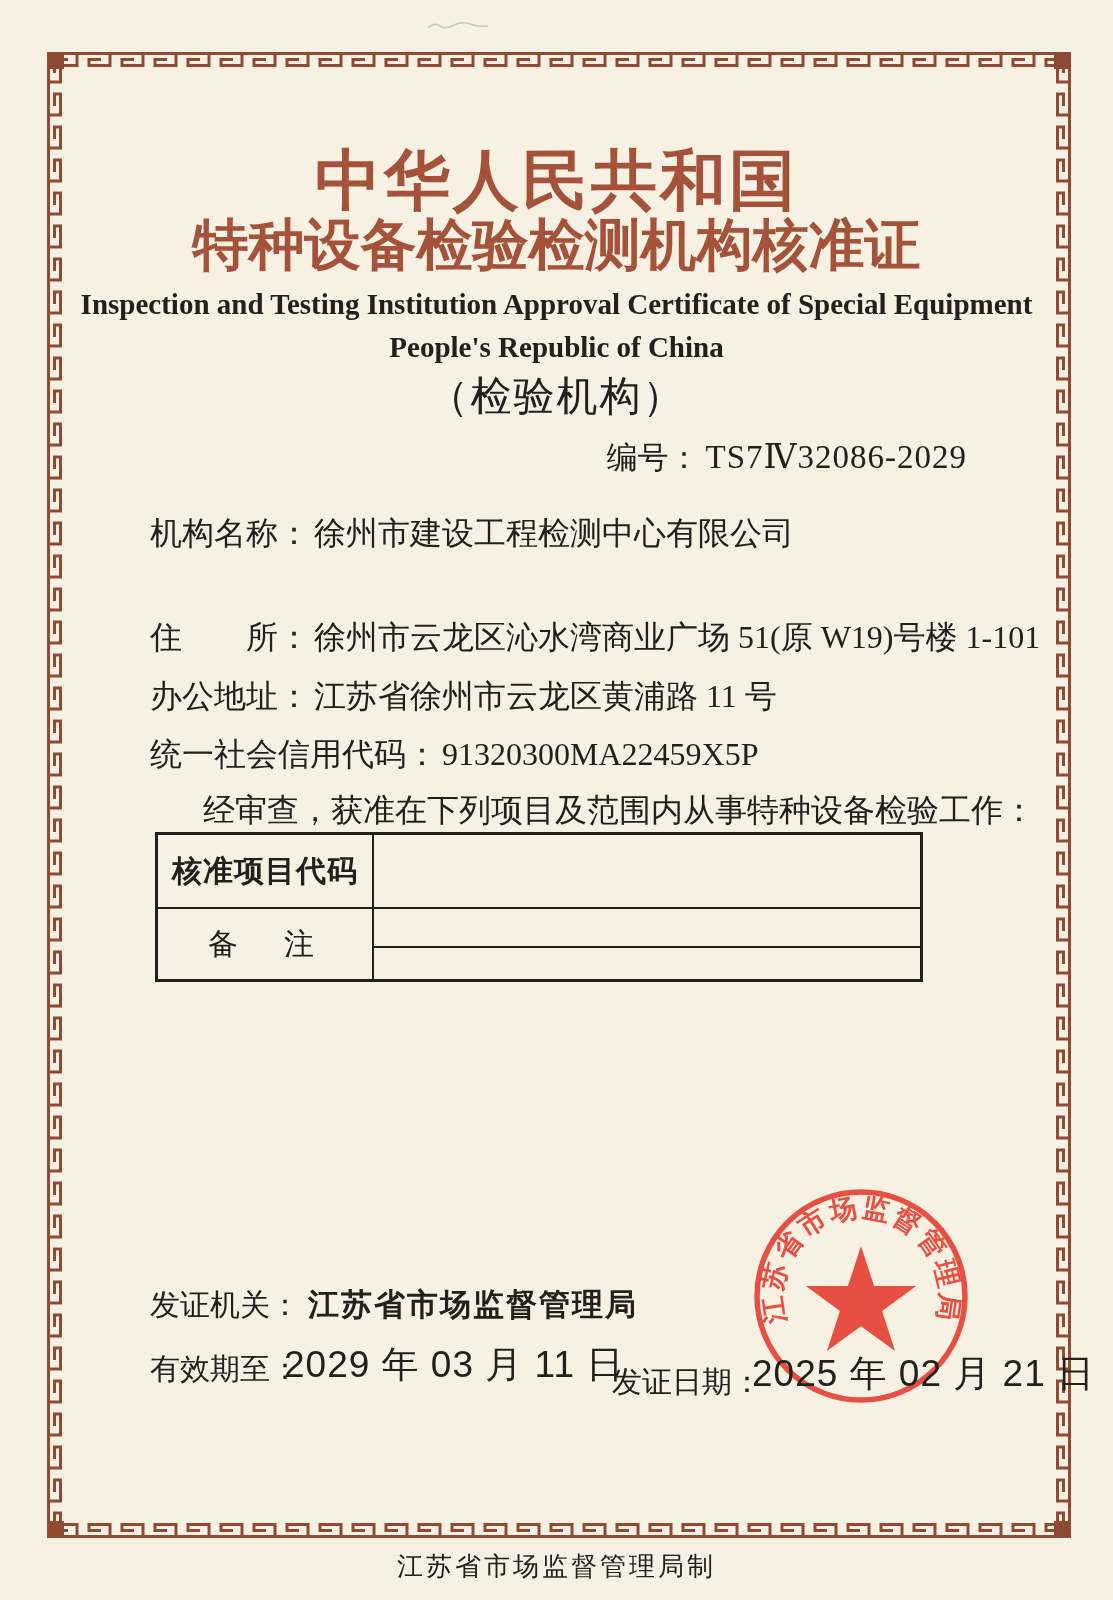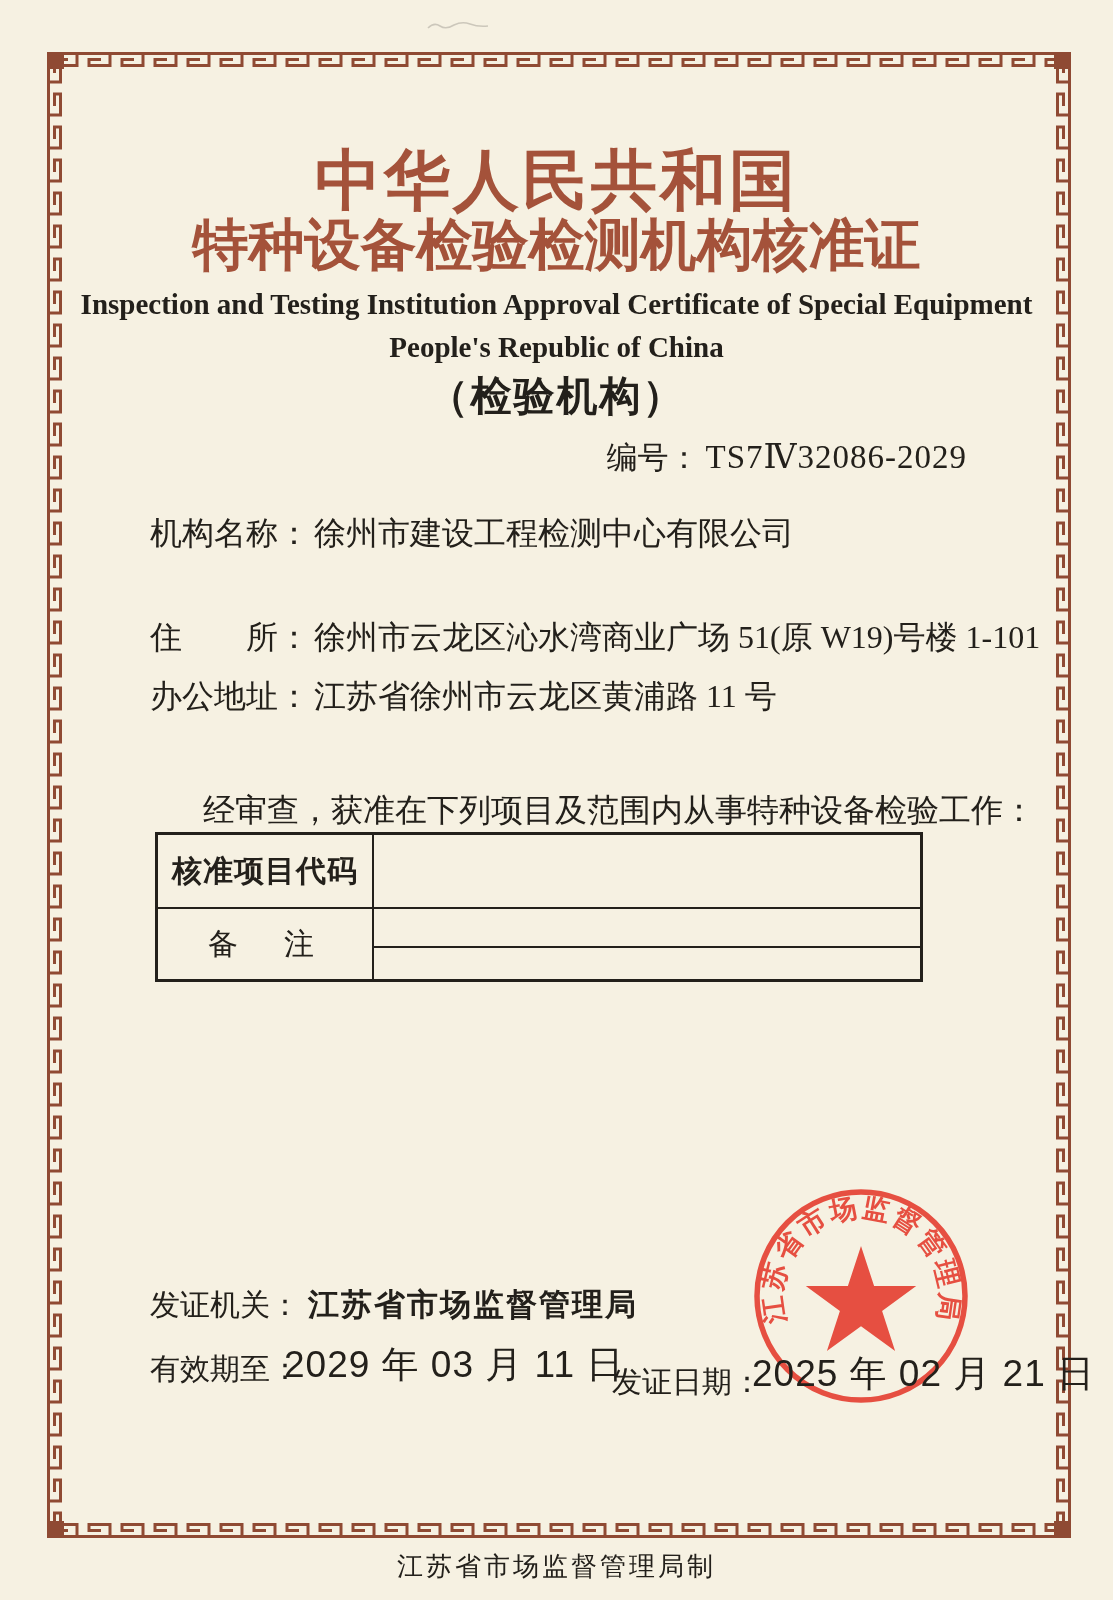--- a/index.html
+++ b/index.html
@@ -23,21 +23,21 @@
   .frame{position:absolute;left:47px;top:52px;width:1024px;height:1486px;}
   .frame .mk{fill:none;stroke:var(--border-brown);stroke-width:3;}
   .frame .corner{fill:var(--border-brown);}
 
   .smudge{left:424px;top:16px;opacity:.45;filter:blur(.6px);}
 
   .t-cn1{top:136px;font-size:66px;font-weight:bold;letter-spacing:3px;color:var(--accent);}
   .t-cn2{top:208px;font-size:56px;font-weight:bold;letter-spacing:0;color:var(--accent);}
   .t-en1{top:288px;font-size:29px;font-weight:bold;}
   .t-en2{top:331px;font-size:29px;font-weight:bold;}
-  .t-sub{top:369px;font-size:41px;font-weight:bold;letter-spacing:2px;text-align:center;}
+  .t-sub{top:369px;font-size:41px;font-weight:normal;letter-spacing:2px;text-align:center;}
 
   .certno{top:437px;right:146px;font-size:31px;}
   .certno .num{font-size:33px;letter-spacing:1px;margin-left:6px;}
 
   .field{left:150px;font-size:32px;white-space:nowrap;}
   .f0{top:512px;} .f1{top:556px;} .f2{top:616px;} .f3{top:675px;} .f4{top:733px;}
   .field .flabel{margin-right:4px;}
 
   .statement{left:203px;top:789px;font-size:32px;white-space:nowrap;}
 
@@ -117,20 +117,23 @@
 
   <div class="abs field f0">
     <span class="flabel">机构名称：</span><span>徐州市建设工程检测中心有限公司</span>
   </div>
   <div class="abs field f2">
     <span class="flabel">住　　所：</span><span>徐州市云龙区沁水湾商业广场 51(原 W19)号楼 1-101</span>
   </div>
   <div class="abs field f3">
     <span class="flabel">办公地址：</span><span>江苏省徐州市云龙区黄浦路 11 号</span>
   </div>
+  <div class="abs field f4">
+    <span class="flabel">统一社会信用代码：</span><span>91320300MA22459X5P</span>
+  </div>
 
   <div class="abs statement">经审查，获准在下列项目及范围内从事特种设备检验工作：</div>
 
   <div class="tbl">
     <div class="c-code">核准项目代码</div>
     <div class="c-remark">备　注</div>
     <div class="c-r1"></div>
     <div class="c-r2"></div>
   </div>
 

